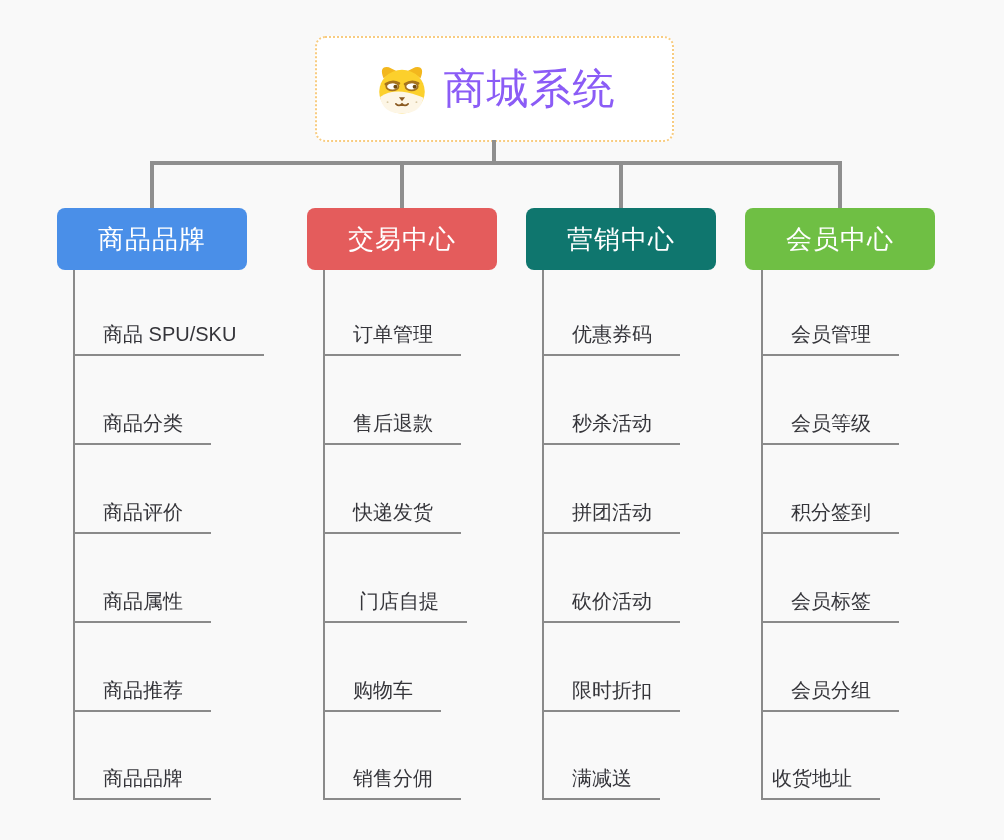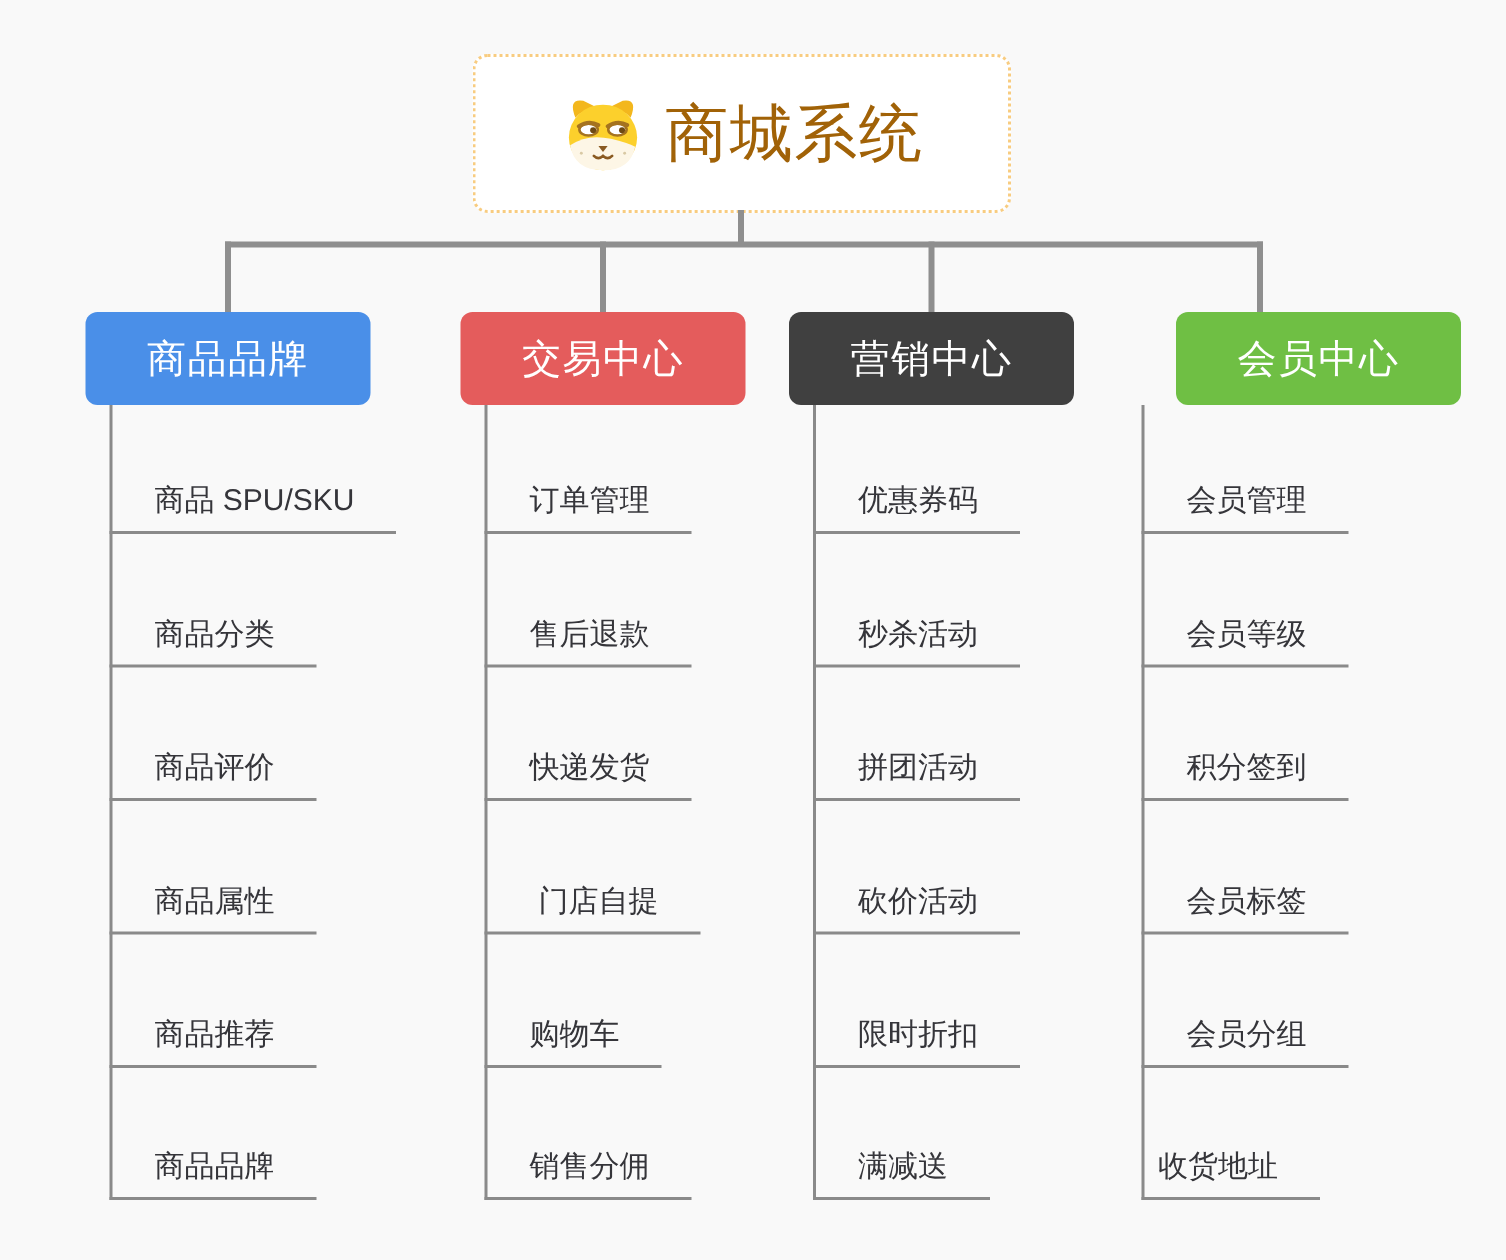--- a/index.html
+++ b/index.html
@@ -12,21 +12,21 @@
 
   
   .root-node{
     position:absolute;left:315px;top:36px;width:359px;height:106px;
     box-sizing:border-box;
     background:#ffffff;
     border:2px dotted #f8cc80;
     border-radius:10px;
     display:flex;align-items:center;justify-content:center;gap:14px;
   }
-  .root-title{font-size:42px;color:#a16207;letter-spacing:1px;}
+  .root-title{font-size:42px;color:#8b5cf6;letter-spacing:1px;}
   .doge{width:56px;height:52px;display:inline-block;}
 
   
   .stem{position:absolute;left:492px;top:140px;width:4px;height:24px;background:#8f8f8f;}
   .bus{position:absolute;left:150px;top:161px;width:692px;height:4px;background:#8f8f8f;}
   .drop{position:absolute;top:161px;width:4px;height:48px;background:#8f8f8f;}
 
   
   .branch{position:absolute;top:208px;width:290px;height:612px;}
   .branch-node{
@@ -97,33 +97,33 @@
         </div>
         <div class="trunk"></div>
         <div class="leaf" style="top: 199px;">售后退款</div>
         <div class="leaf" style="top: 110px;">订单管理</div>
         <div class="leaf" style="top: 288px;">快递发货</div>
         <div class="leaf" style="top: 377px; padding-left: 36px;">门店自提</div>
         <div class="leaf" style="top: 466px;">购物车</div>
         <div class="leaf" style="top: 554px;">销售分佣</div>
       </div>
       <div class="branch" style="left: 526px;">
-        <div class="branch-node" style="background: #404040;">
+        <div class="branch-node" style="background: #0f766e;">
           <span>营销中心</span>
         </div>
         <div class="trunk"></div>
         <div class="leaf" style="top: 110px;">优惠券码</div>
         <div class="leaf" style="top: 199px;">秒杀活动</div>
         <div class="leaf" style="top: 288px;">拼团活动</div>
         <div class="leaf" style="top: 377px;">砍价活动</div>
         <div class="leaf" style="top: 466px;">限时折扣</div>
         <div class="leaf" style="top: 554px;">满减送</div>
       </div>
       <div class="branch" style="left: 745px;">
-        <div class="branch-node" style="background: rgb(111, 191, 68); margin-left: 39px;">
+        <div class="branch-node" style="background: rgb(111, 191, 68);">
           <span>会员中心</span>
         </div>
         <div class="trunk"></div>
         <div class="leaf" style="top: 110px;">会员管理</div>
         <div class="leaf" style="top: 199px;">会员等级</div>
         <div class="leaf" style="top: 288px;">积分签到</div>
         <div class="leaf" style="top: 377px;">会员标签</div>
         <div class="leaf" style="top: 466px;">会员分组</div>
         <div class="leaf" style="top: 554px; padding-left: 11px;">收货地址</div>
       </div>

